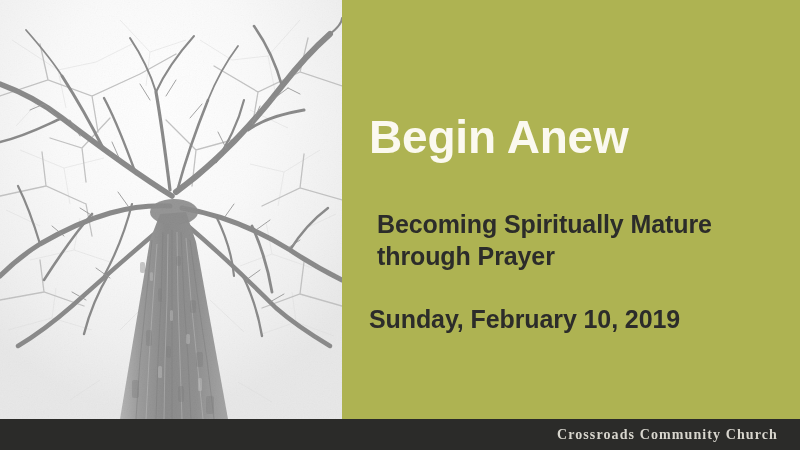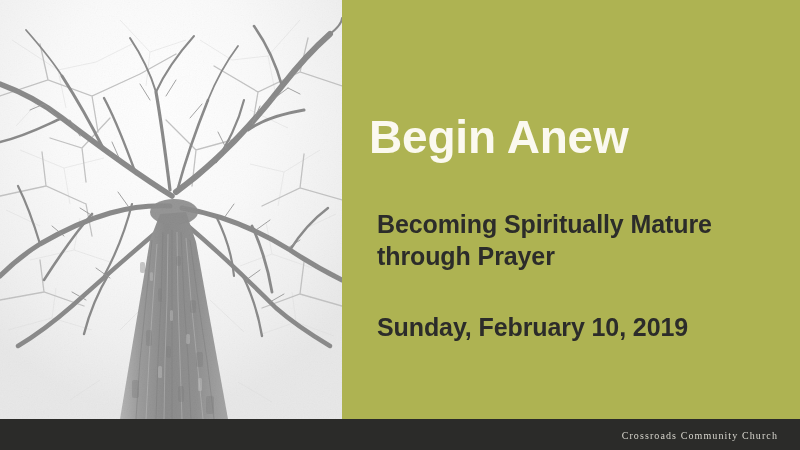--- a/index.html
+++ b/index.html
@@ -70,21 +70,21 @@
     font-weight: 700;
     line-height: 1.28;
     color: #2C2C2A;
     letter-spacing: -0.1px;
   }
 
   .date-line {
     position: absolute;
     left: 27px;
     top: 303px;
-    margin: 8px;
+    margin: 0;
     font-size: 25px;
     font-weight: 700;
     line-height: 1.28;
     color: #2C2C2A;
     letter-spacing: -0.1px;
     white-space: nowrap;
   }
 
   
   .footer-bar {
@@ -95,22 +95,22 @@
     height: 31px;
     background: #2B2B29;
   }
 
   .footer-text {
     position: absolute;
     right: 22px;
     top: 50%;
     transform: translateY(-50%);
     font-family: "Liberation Serif", "DejaVu Serif", serif;
-    font-size: 10px;
-    font-weight: 400;
+    font-size: 14px;
+    font-weight: 700;
     color: #D8D6CE;
     letter-spacing: 1.1px;
     white-space: nowrap;
   }
 </style>
 </head>
 <body>
 
 <div class="slide">
 

